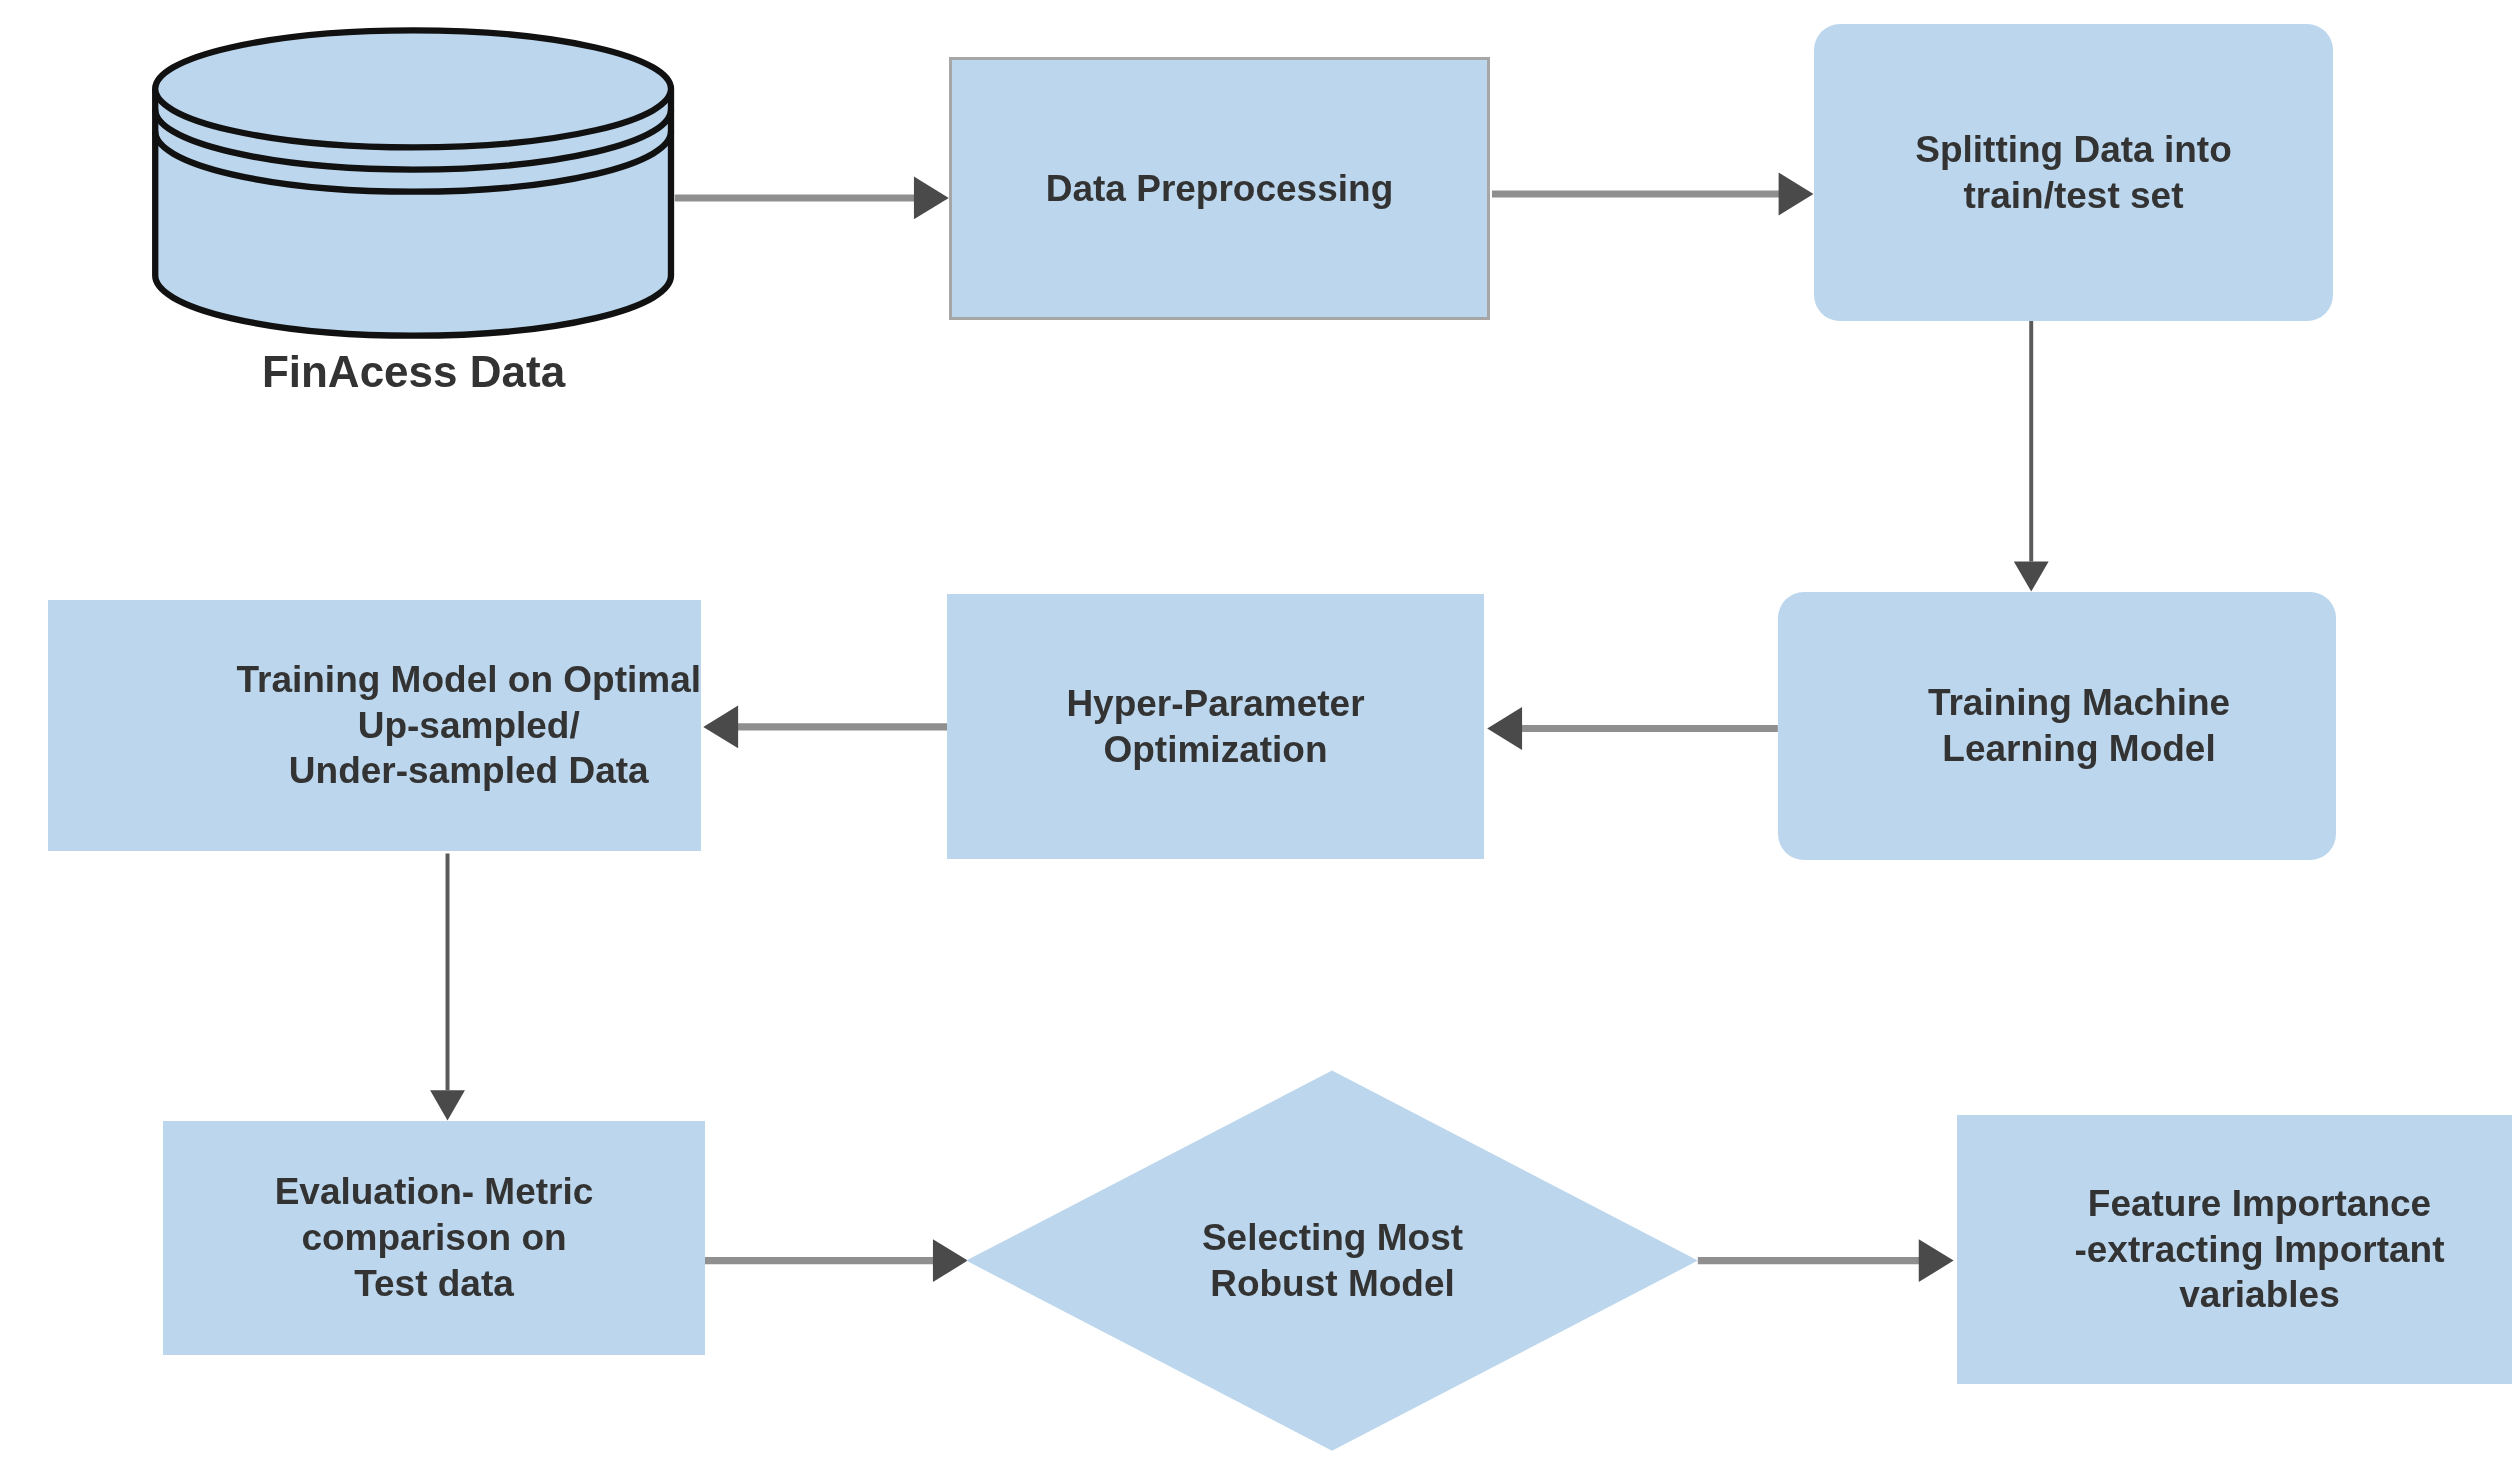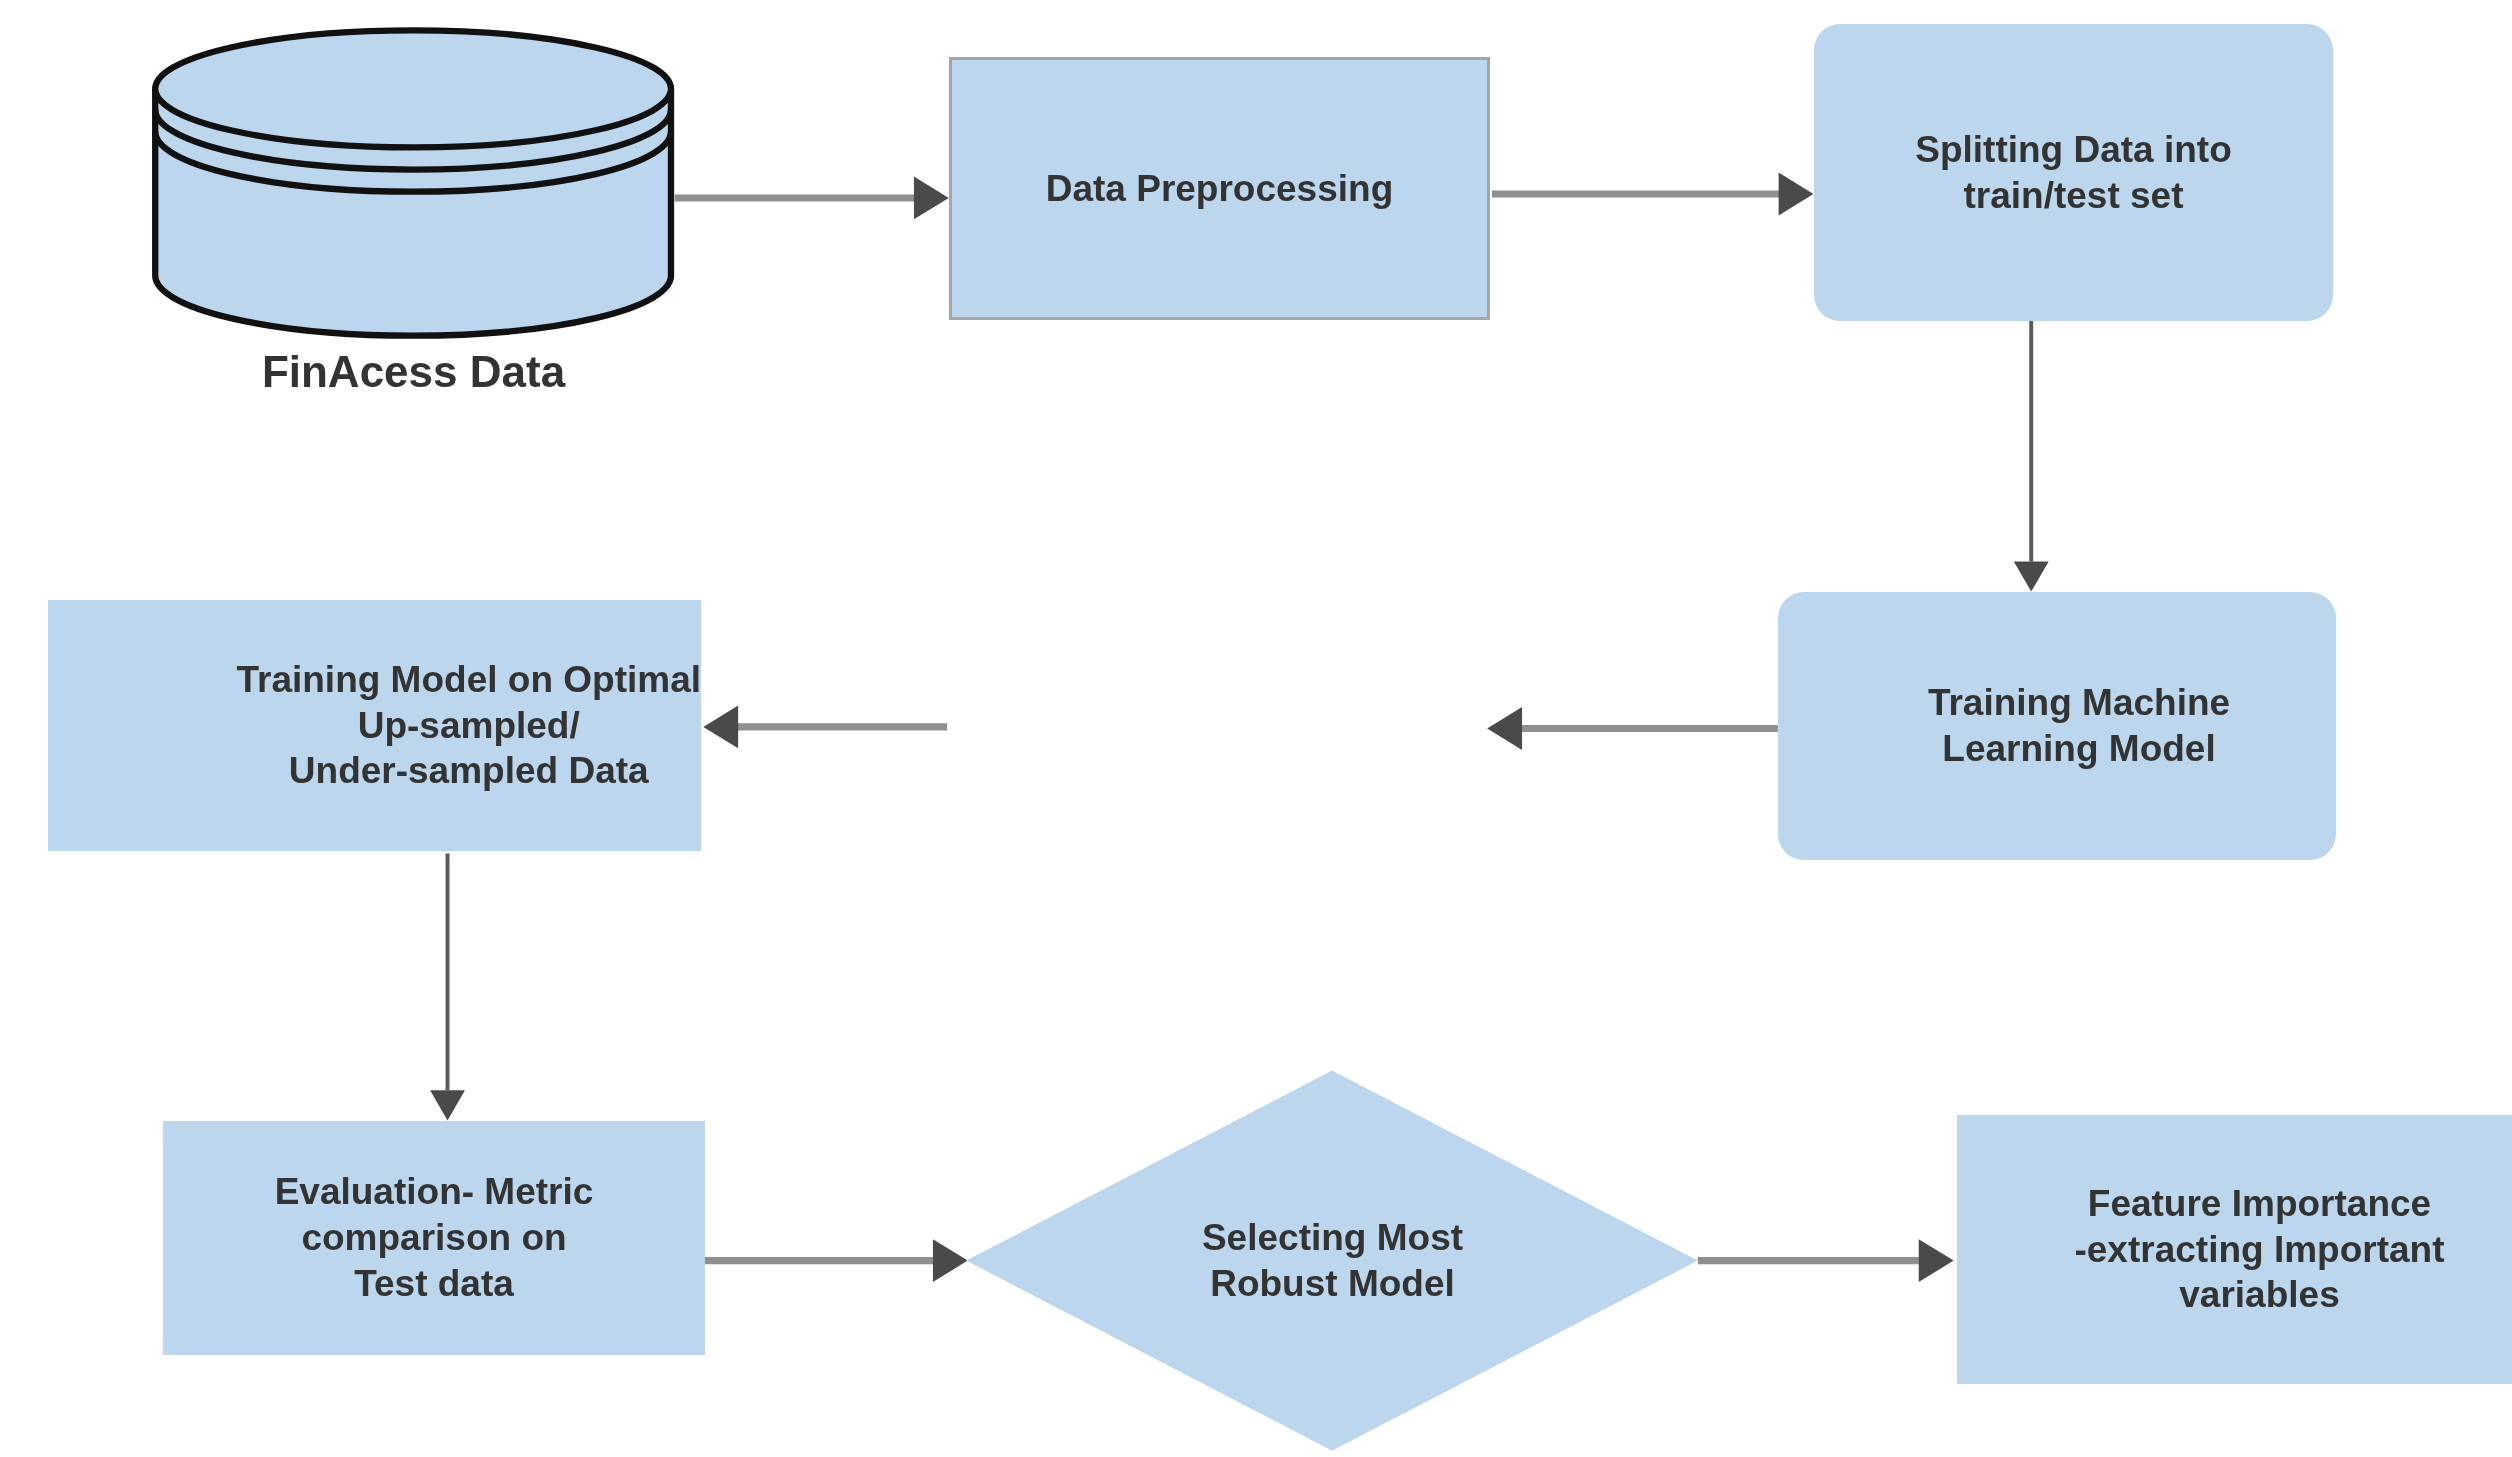--- a/index.html
+++ b/index.html
@@ -106,20 +106,24 @@
   <div class="node rounded" style="left:1814px;top:24px;width:519px;height:297px;">
     <span>Splitting Data into
 train/test set</span>
   </div>
 
   <div class="node rounded" style="left:1778px;top:592px;width:514px;height:268px;padding-left:44px;">
     <span>Training Machine
 Learning Model</span>
   </div>
 
+  <div class="node" style="left:947px;top:594px;width:537px;height:265px;">
+    <span>Hyper-Parameter
+Optimization</span>
+  </div>
 
   <div class="node" style="left:48px;top:600px;width:653px;height:251px;justify-content:flex-end;">
     <span>Training Model on Optimal
 Up-sampled/
 Under-sampled Data</span>
   </div>
 
   <div class="node" style="left:163px;top:1121px;width:542px;height:234px;">
     <span>Evaluation- Metric
 comparison on

